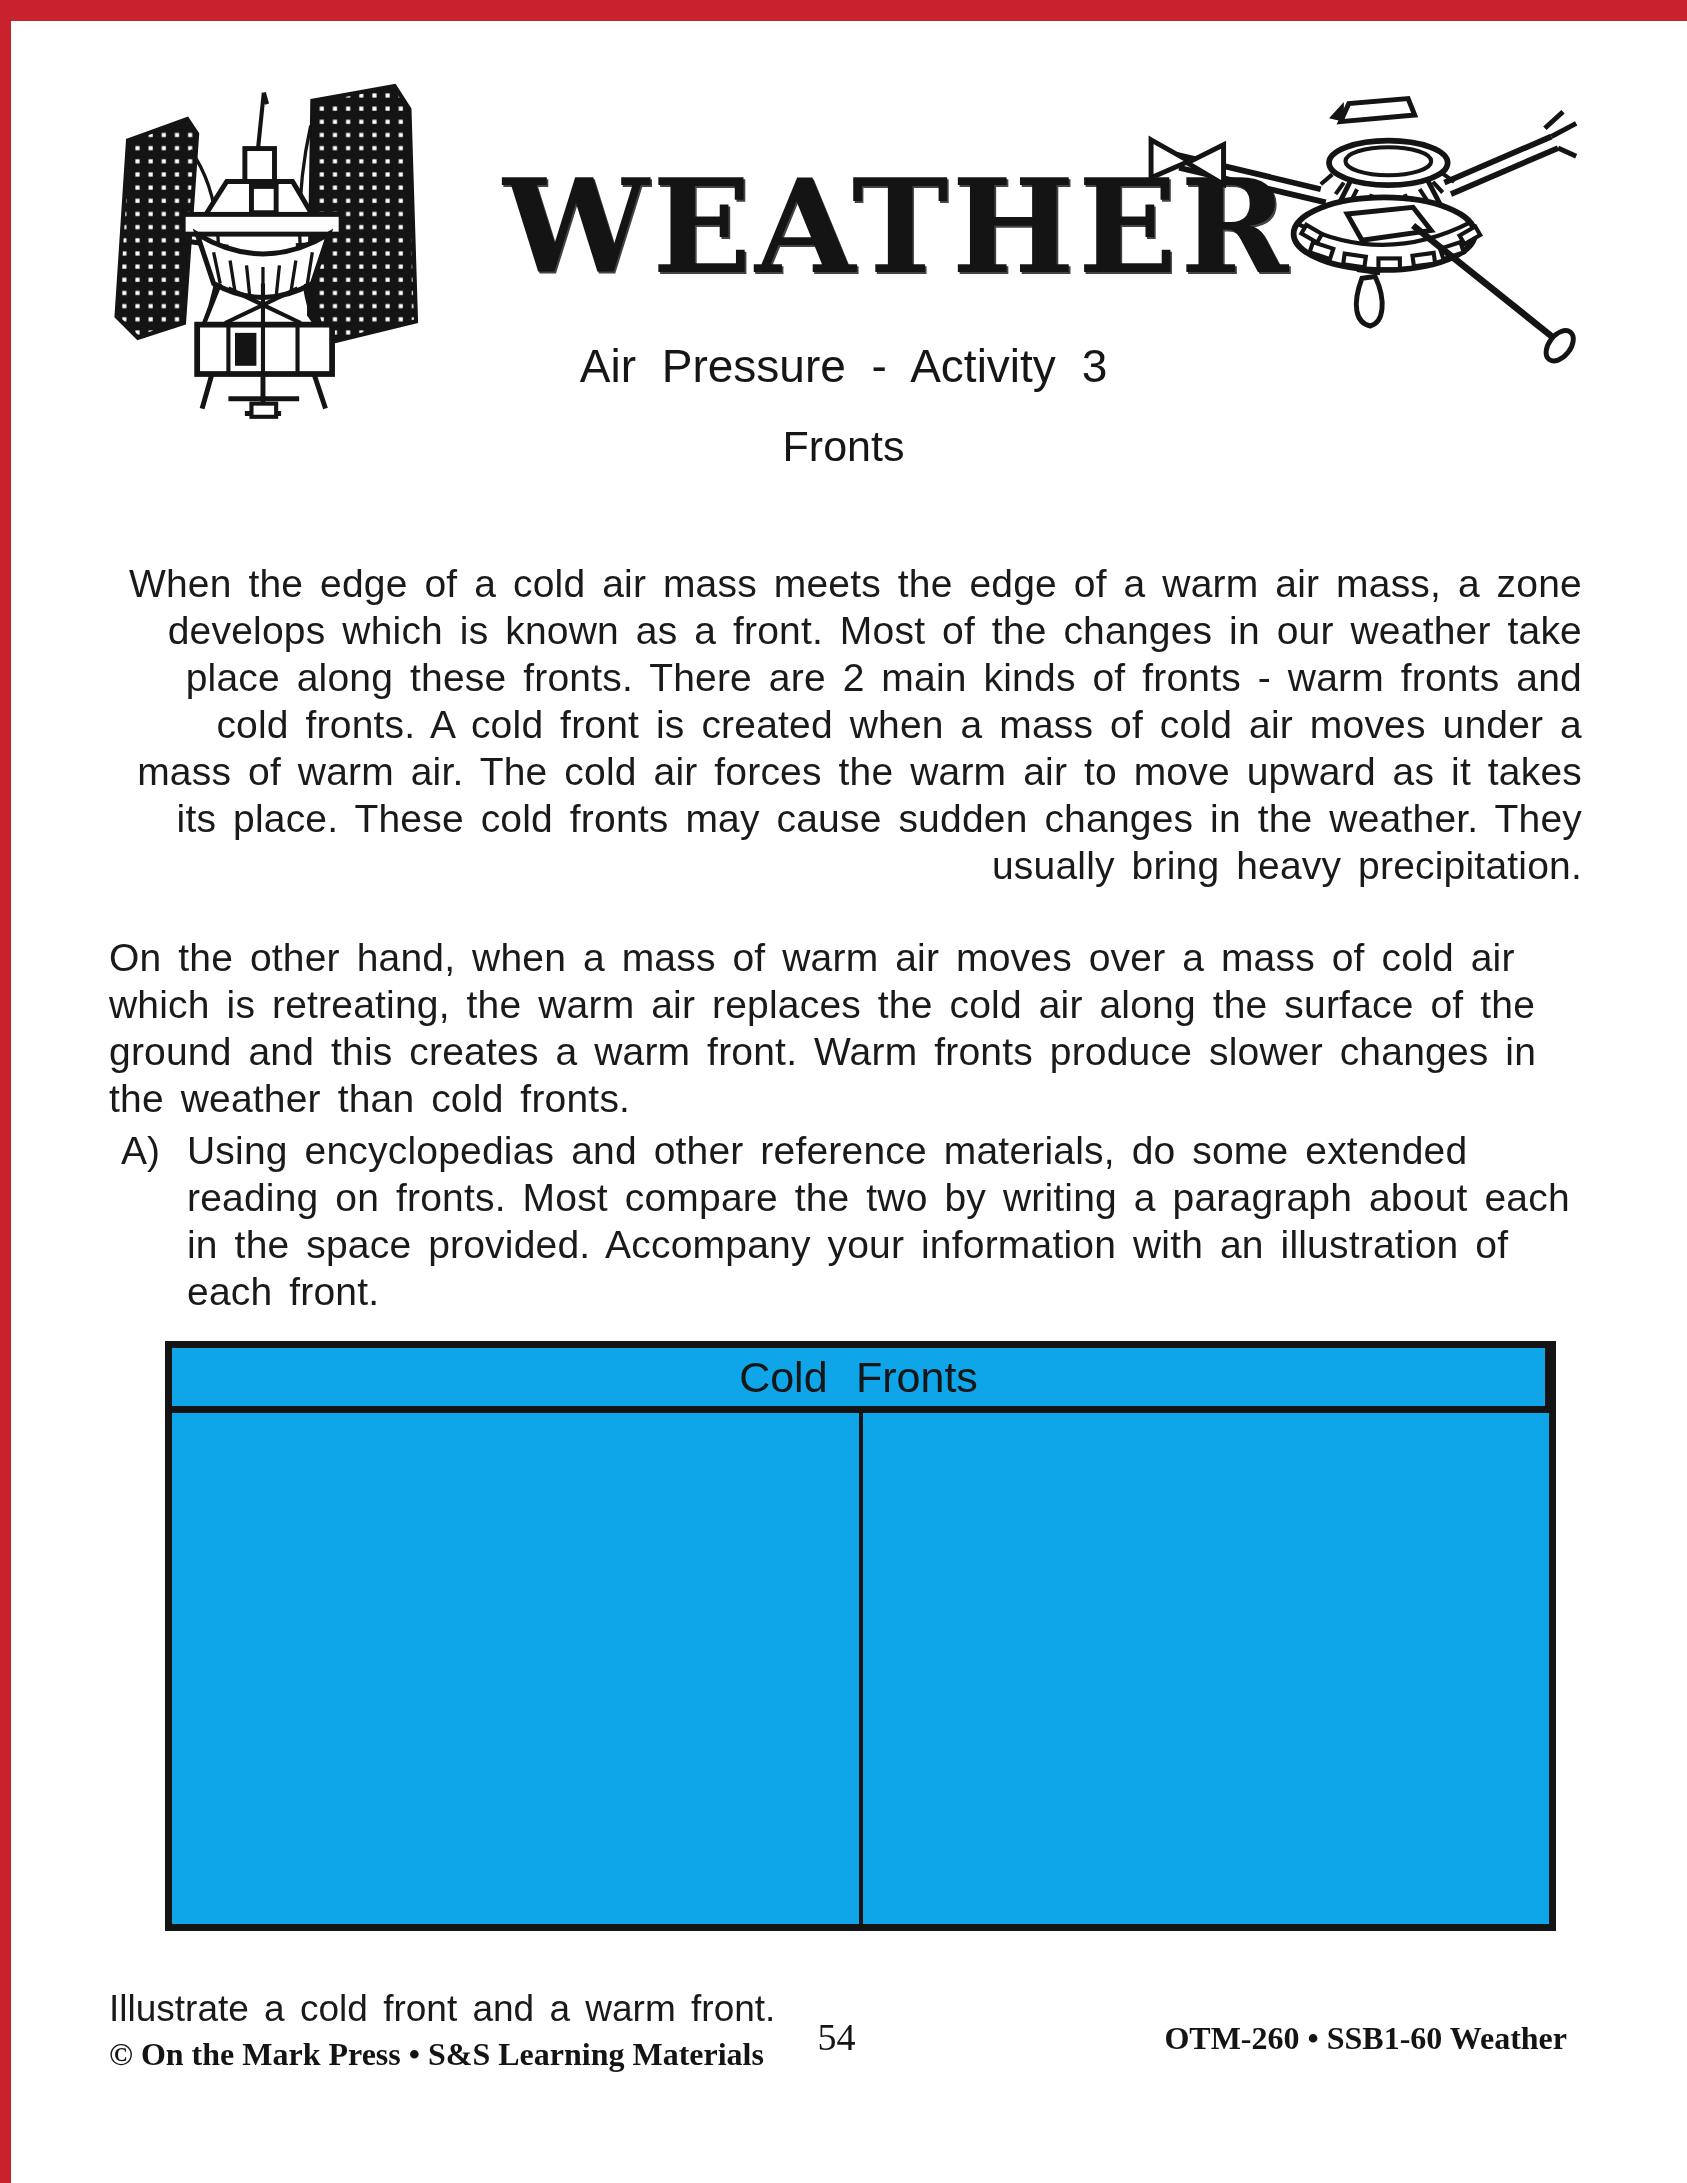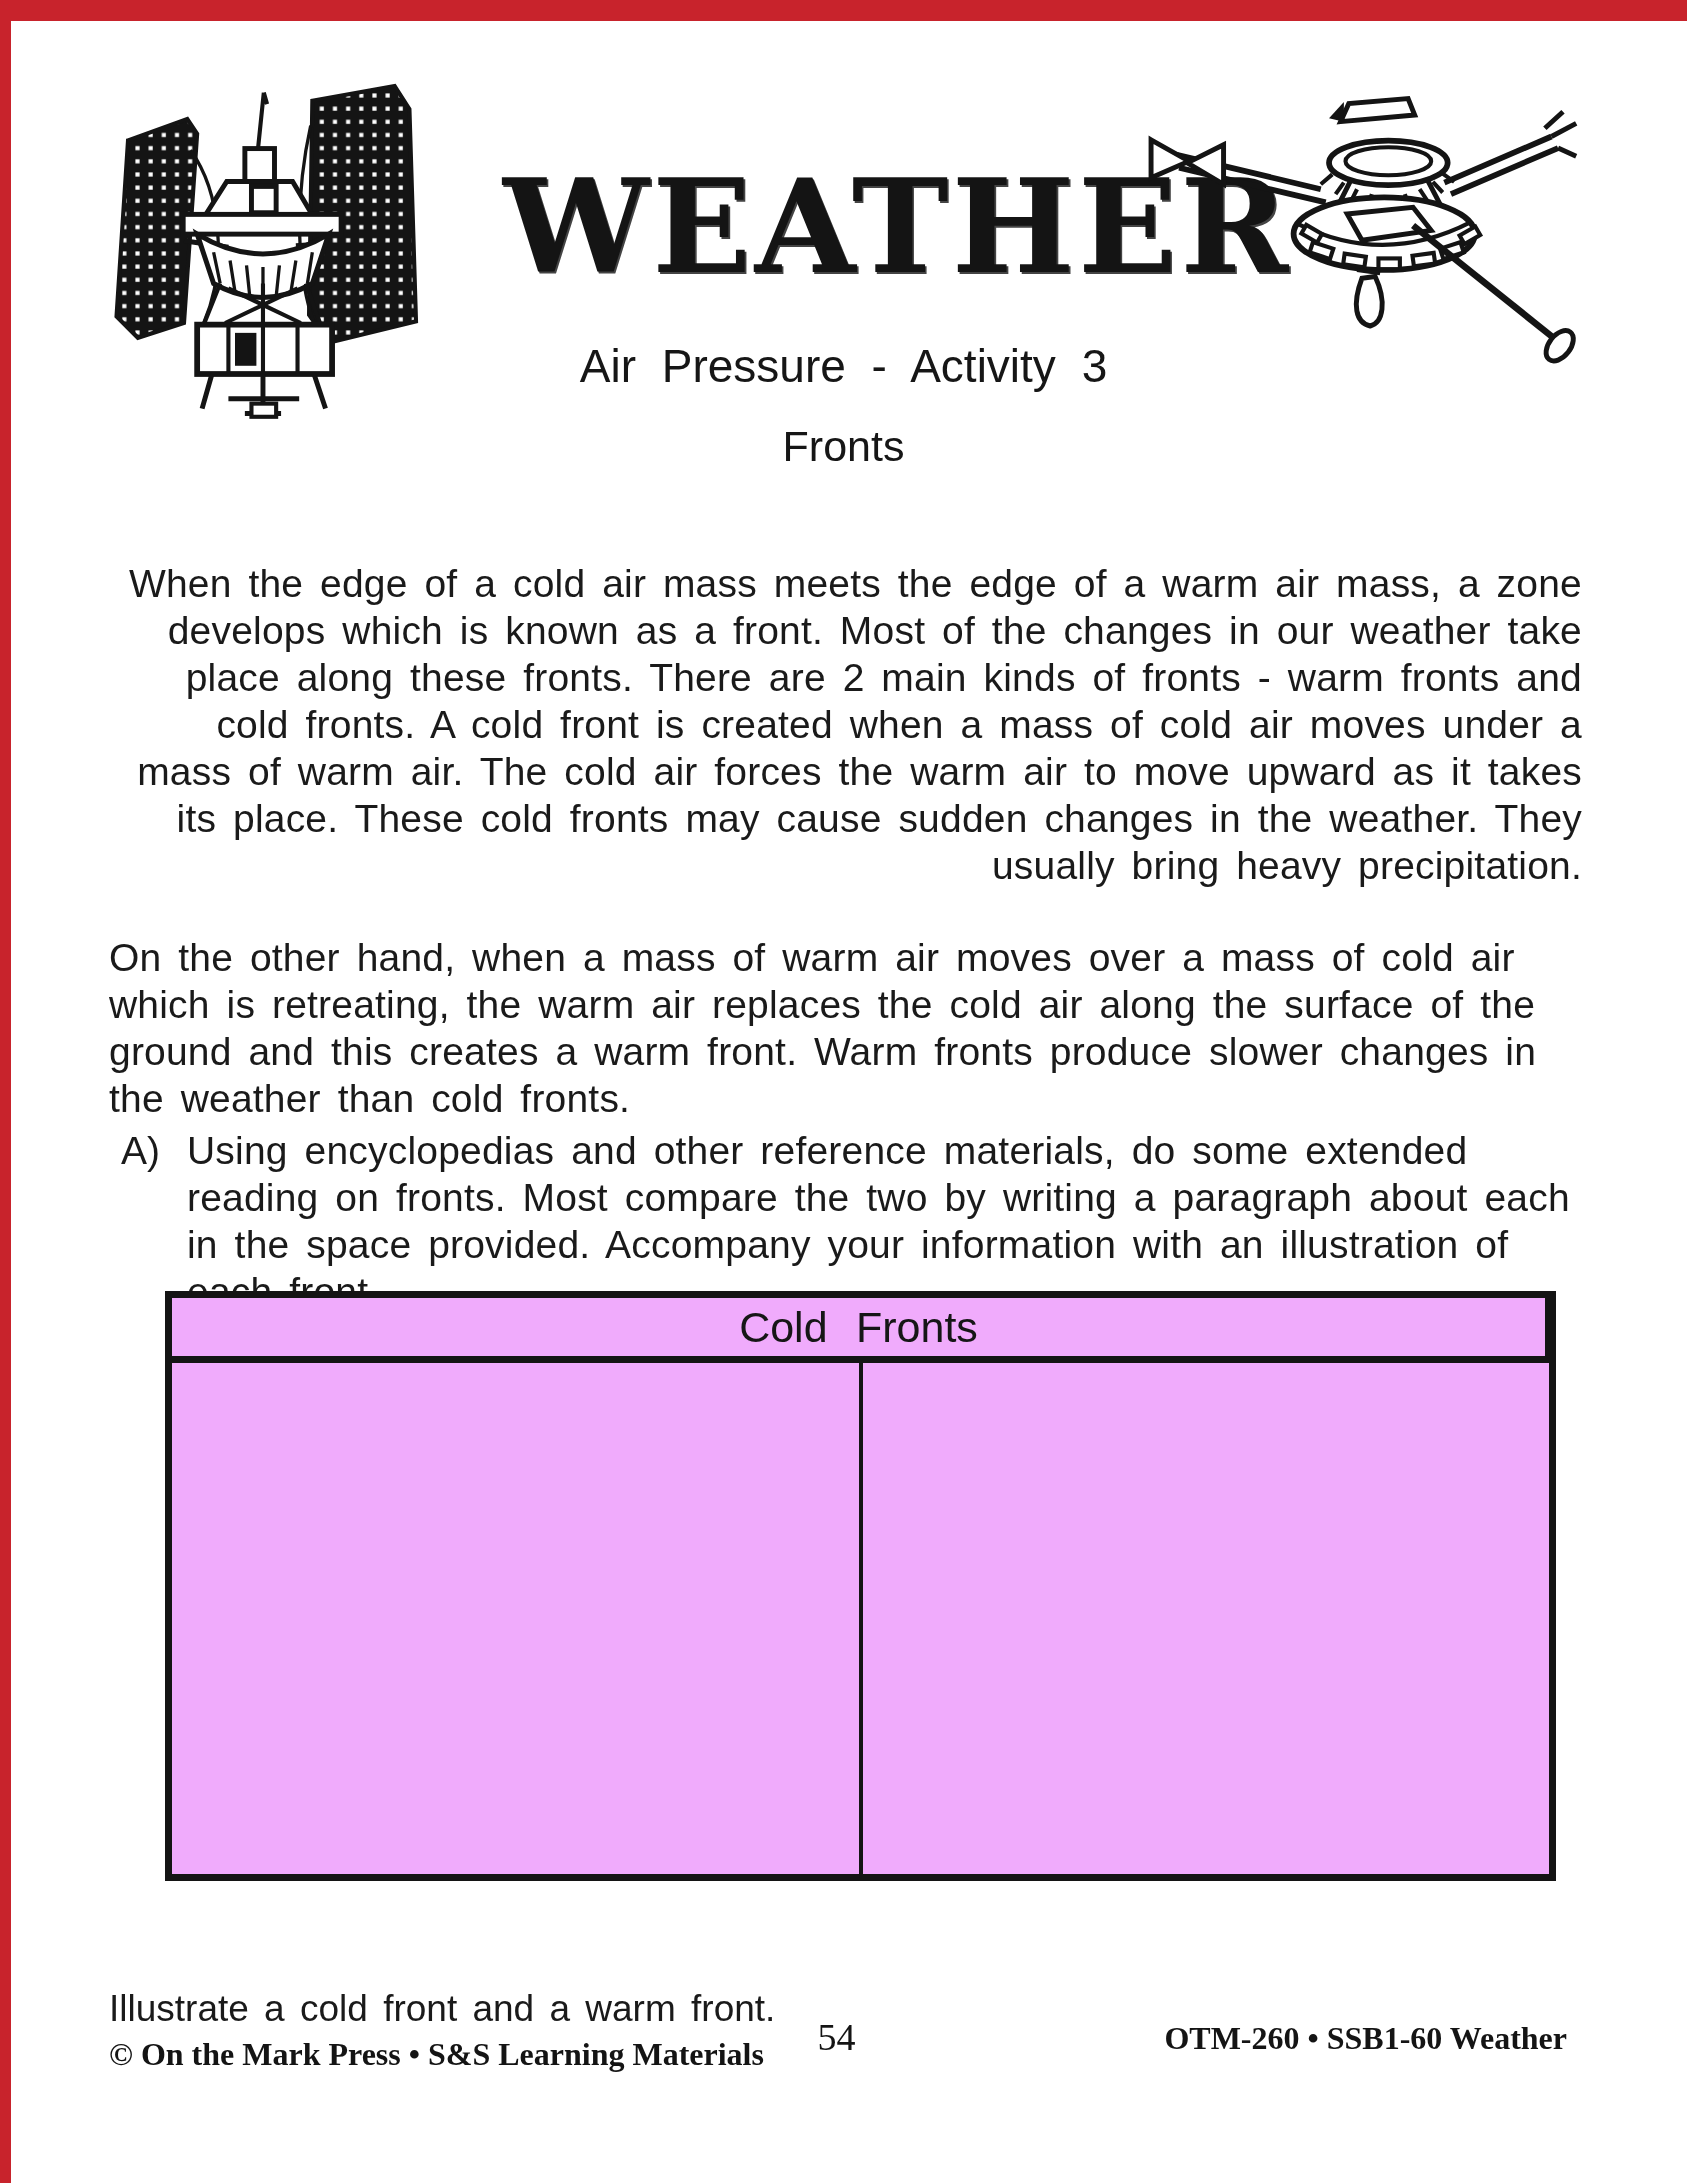--- a/index.html
+++ b/index.html
@@ -32,22 +32,22 @@
   .p1{top:521px;text-align:right;}
   .p2{top:895px;}
   .activity{position:absolute;left:121px;top:1127px;width:1466px;display:flex;}
   .activity-label{
     flex:0 0 66px;font-size:39px;line-height:47px;color:#1a1a1a;
   }
   .activity-text{
     flex:1;font-size:39px;line-height:47px;letter-spacing:0.2px;word-spacing:5.8px;color:#1a1a1a;
   }
   .fronts-table{
-    position:absolute;left:165px;top:1291px;width:1391px;height:590px;
-    border:7.4px solid #141414;box-sizing:border-box;background:#f0abfc;
+    position:absolute;left:165px;top:1341px;width:1391px;height:590px;
+    border:7.4px solid #141414;box-sizing:border-box;background:#0ea5e9;
     display:flex;flex-direction:column;
   }
   .table-header-row{display:flex;flex:0 0 58px;border-bottom:7.4px solid #141414;}
   .table-body-row{display:flex;flex:1;}
   .th-cell{
     flex:1;display:flex;align-items:center;justify-content:center;
     font-size:43px;word-spacing:16.5px;color:#161616;
   }
   .th-cell.first, .td-cell.first{border-right:4.1px solid #141414;}
   .td-cell{flex:1;}

